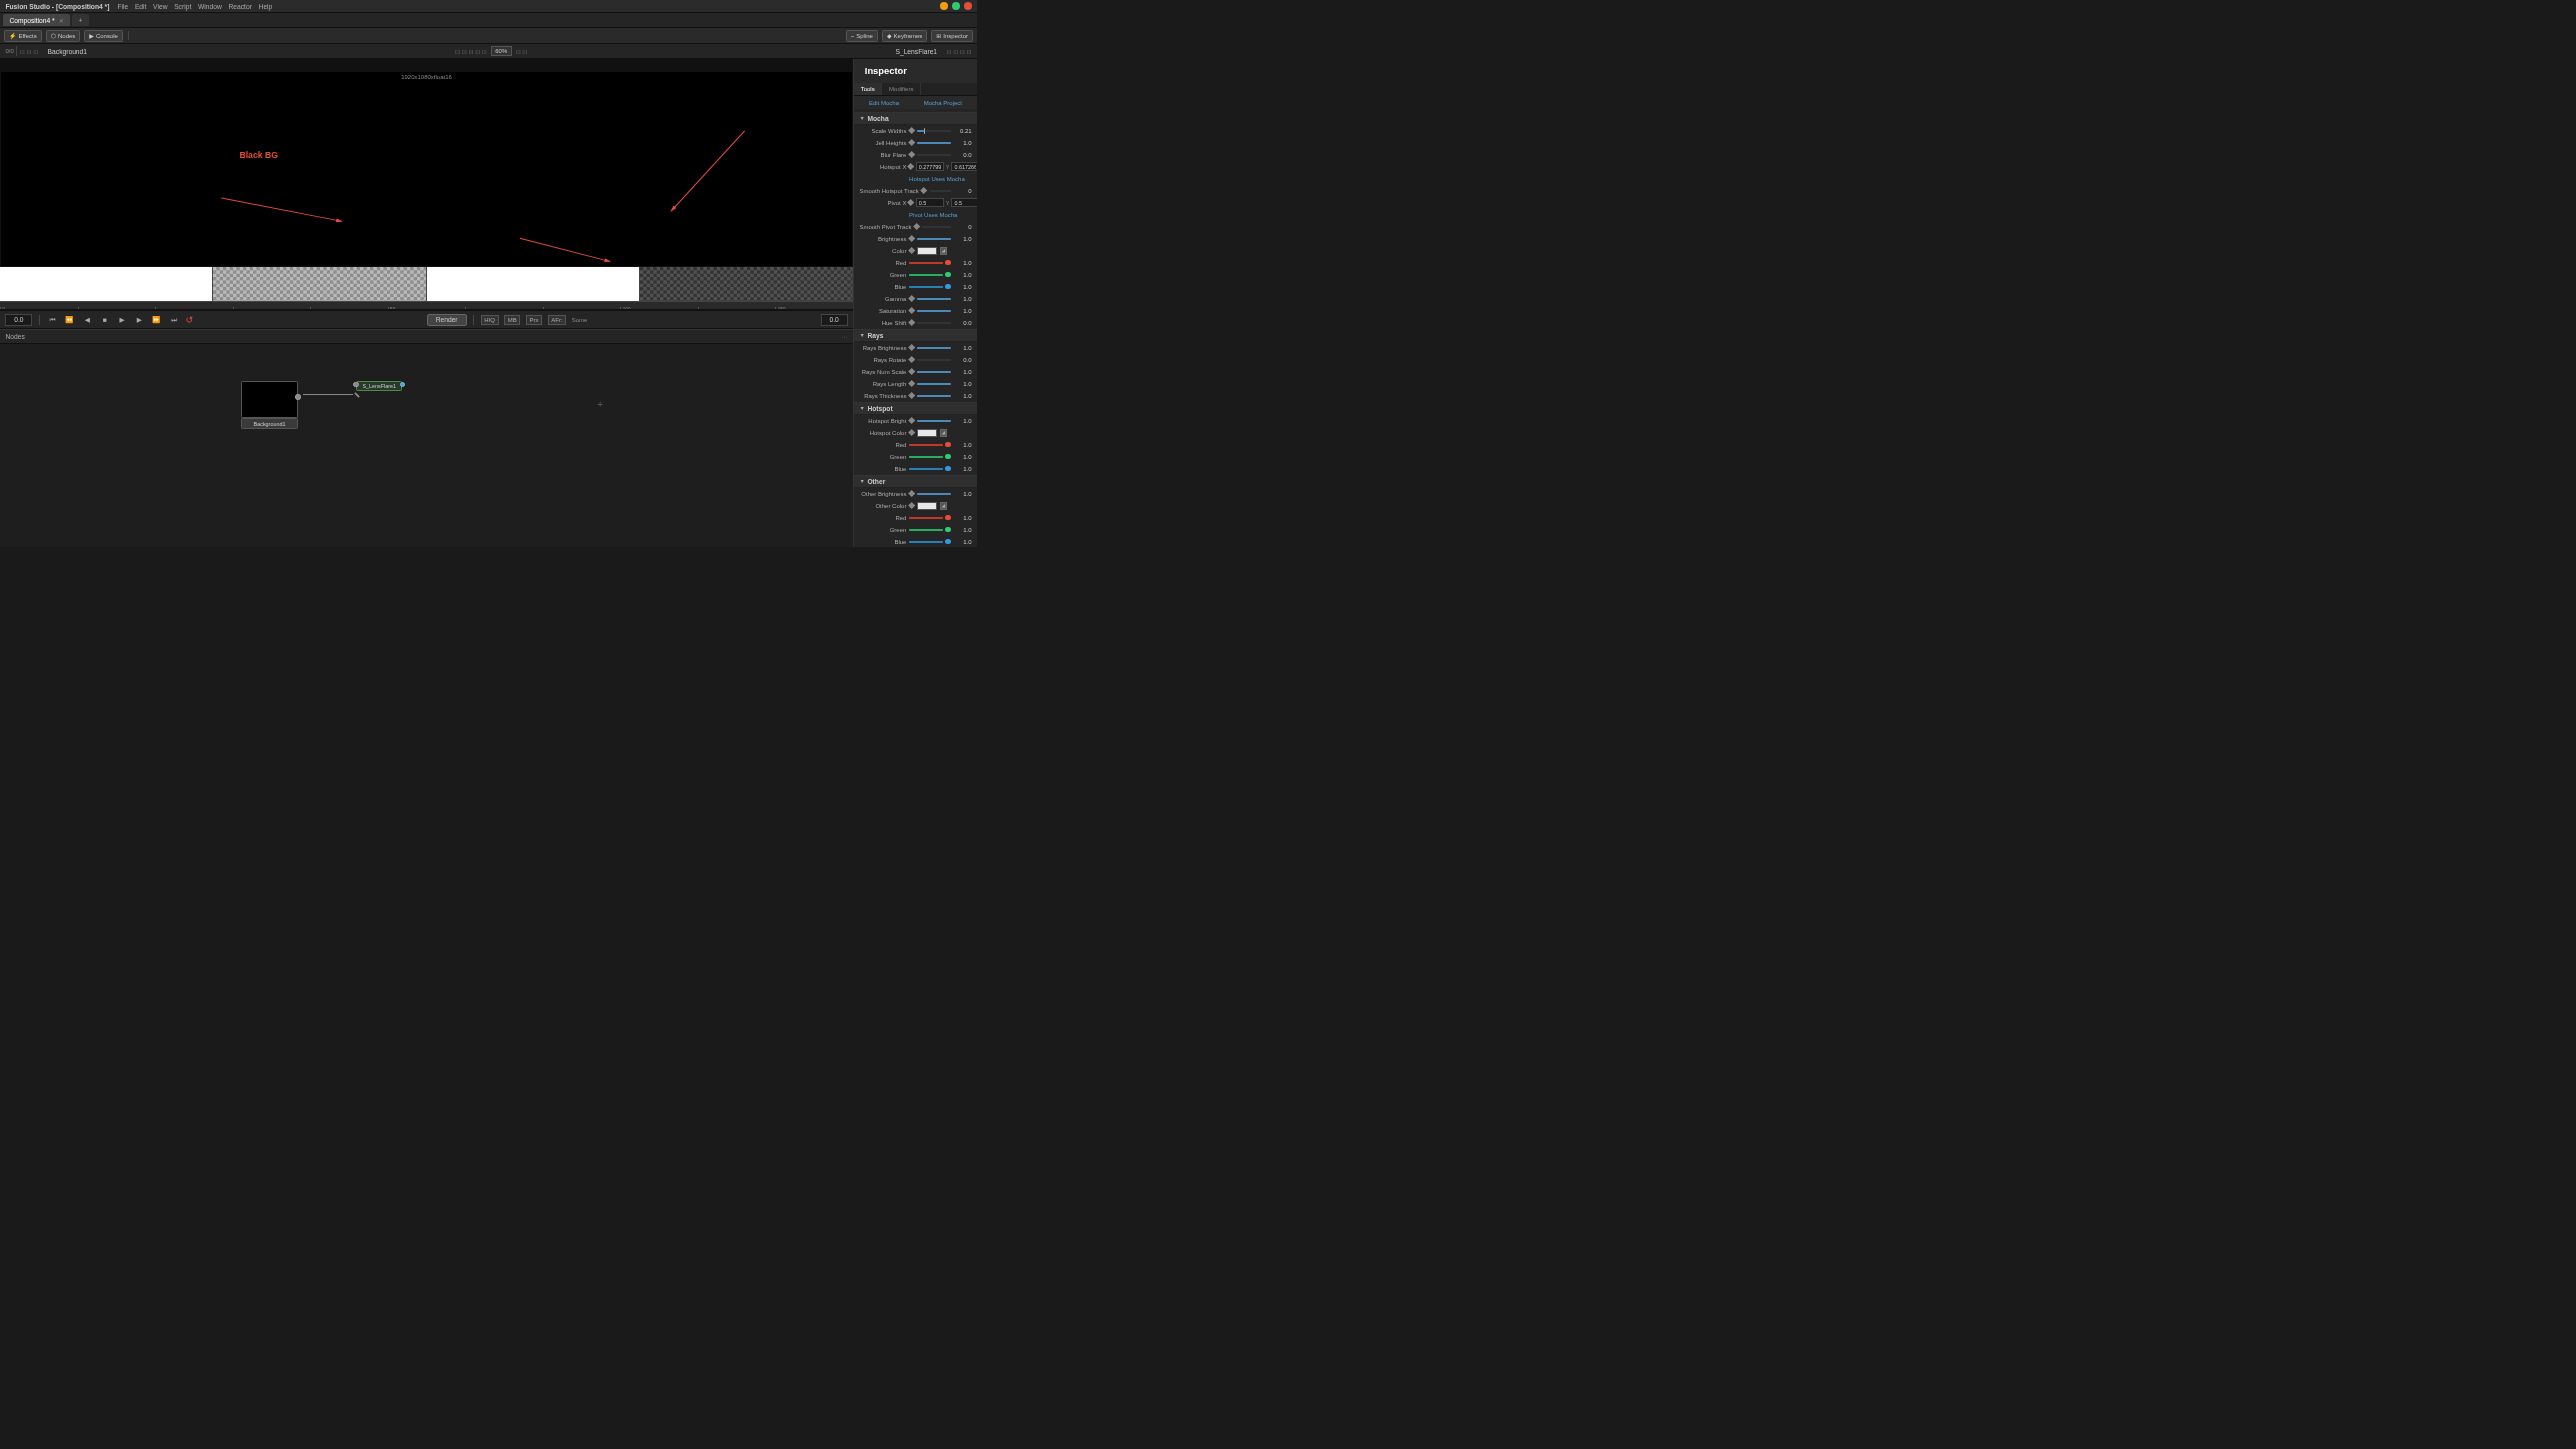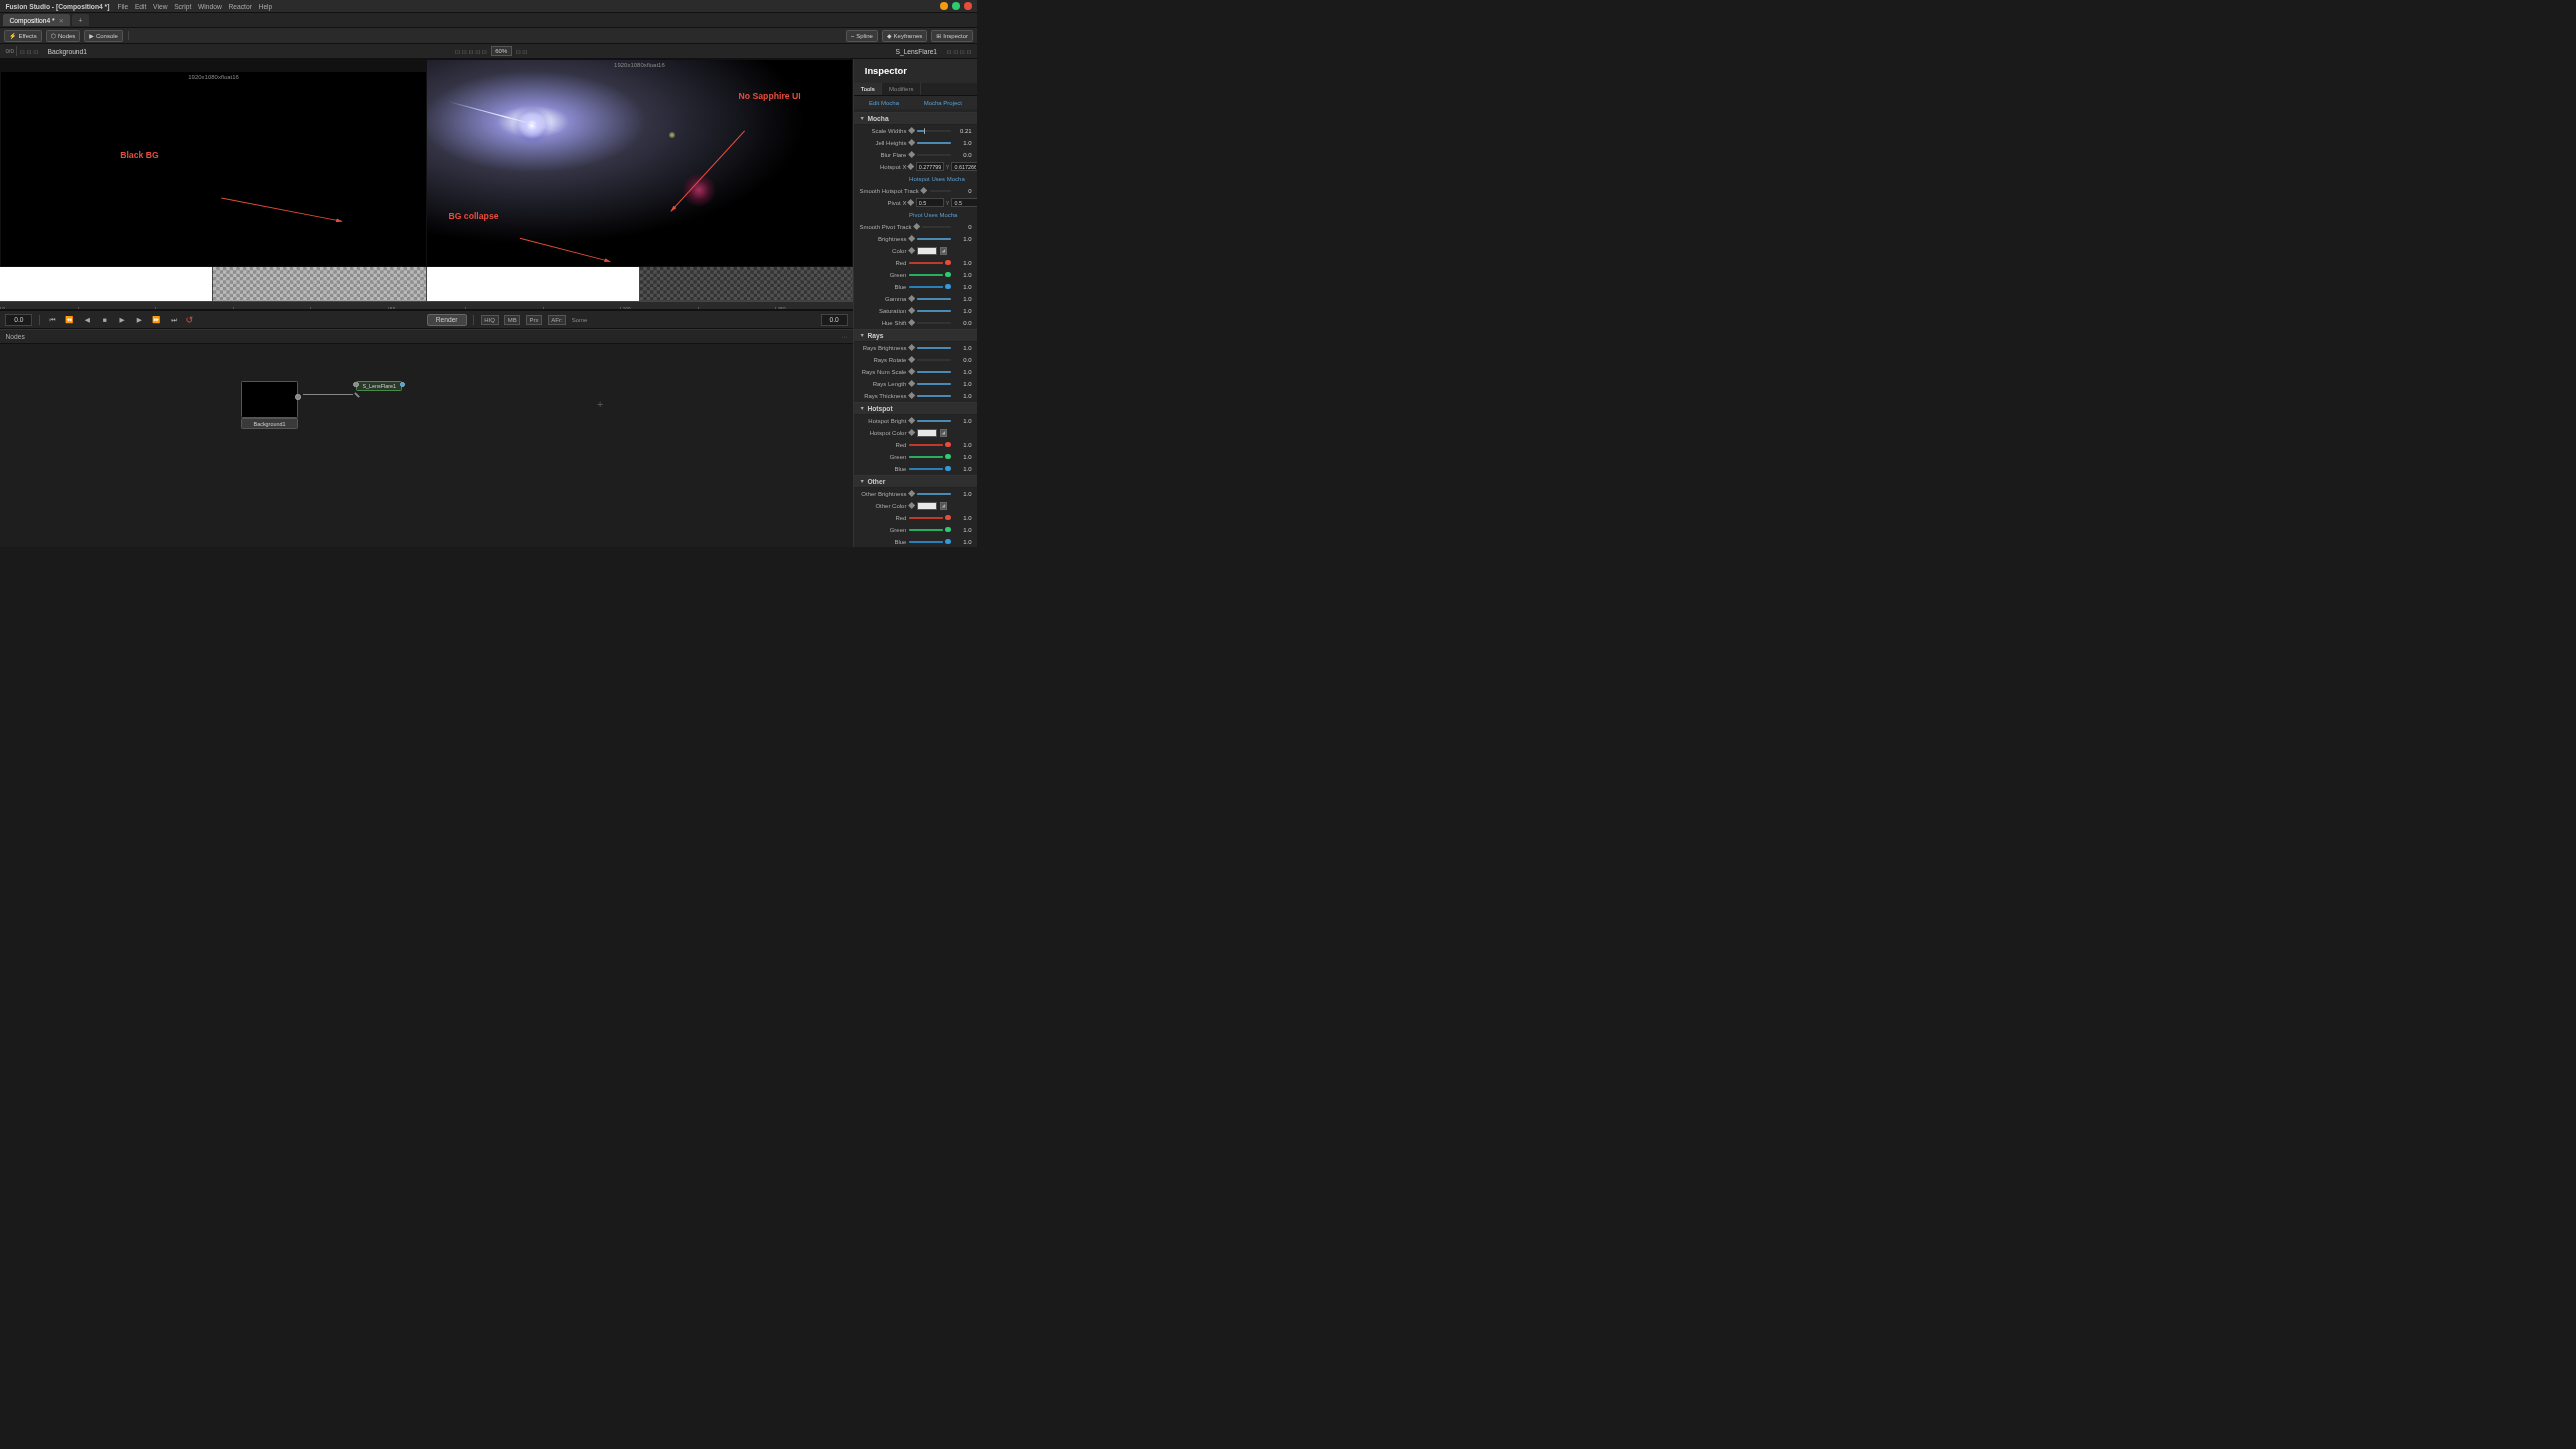--- a/index.html
+++ b/index.html
@@ -661,32 +661,20 @@
 
       <div class="viewer-panel" id="viewer-left">
         <span class="viewer-label">1920x1080xfloat16</span>
 
         <div style="width:100%;height:100%;background:#000;position:relative;">
 
           <span style="position:absolute;top:40%;left:28%;color:#e74c3c;font-size:8.7px;font-weight:bold;">Black BG</span>
         </div>
       </div>
 
-      <div class="viewer-panel" id="viewer-right">
-        <span class="viewer-label">1920x1080xfloat16</span>
-        <div class="lens-flare-bg">
-          <div class="flare-main"></div>
-          <div class="flare-streak"></div>
-          <div class="flare-secondary"></div>
-          <div class="flare-dot"></div>
-
-          <span style="position:absolute;top:15%;right:12%;color:#e74c3c;font-size:8.7px;font-weight:bold;">No Sapphire UI</span>
-          <span style="position:absolute;bottom:22%;left:5%;color:#e74c3c;font-size:8.7px;font-weight:bold;">BG collapse</span>
-        </div>
-      </div>
 
     </div>
 
     <div id="thumbnail-strip">
       <div class="thumb-segment thumb-white"></div>
       <div class="thumb-segment thumb-checker"></div>
       <div class="thumb-segment thumb-white"></div>
       <div class="thumb-segment thumb-checker2"></div>
     </div>
 

